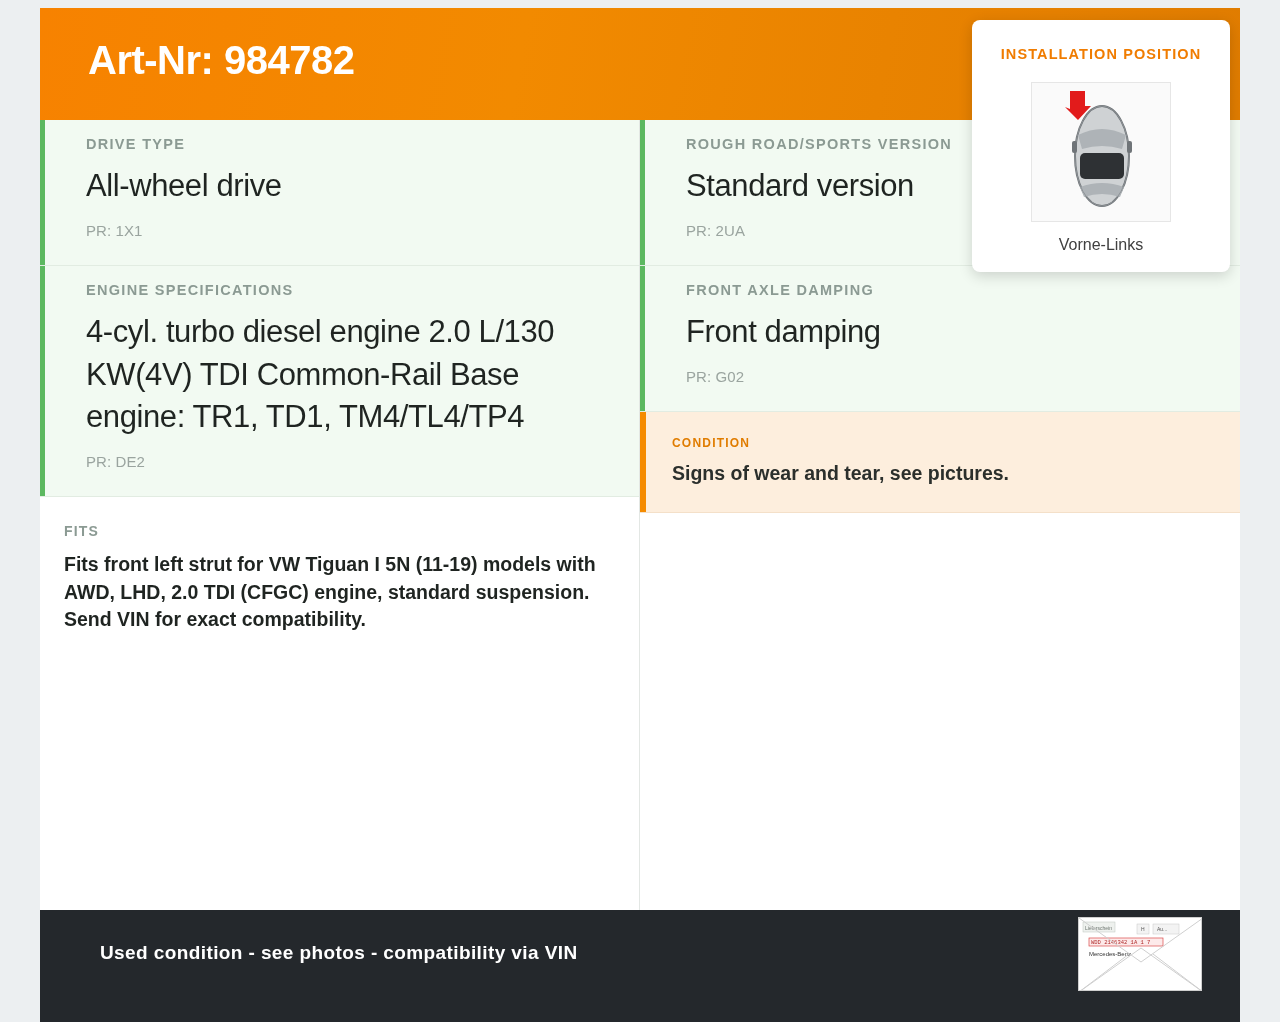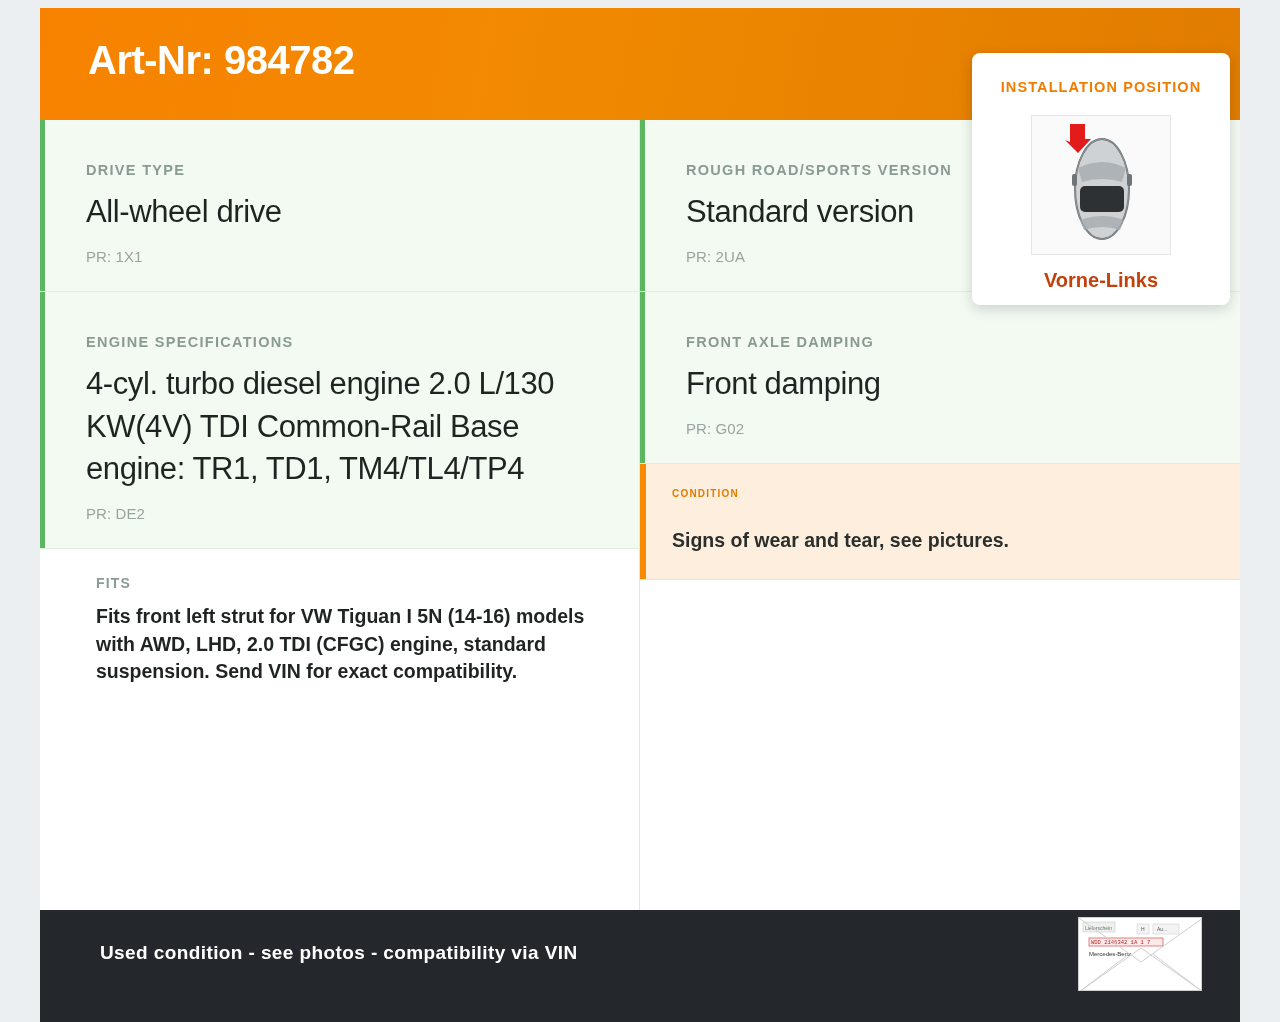--- a/index.html
+++ b/index.html
@@ -46,21 +46,21 @@
     left: 0; top: 112px;
     width: 1200px;
     height: 814px;
     display: flex;
   }
   .col-left  { width: 600px; border-right: 1px solid #e3e7e4; }
   .col-right { width: 600px; }
 
   .spec {
     position: relative;
-    padding: 42px 40px 26px 46px;
+    padding: 16px 40px 26px 46px;
     background: #f2faf2;
     border-bottom: 1px solid #e2ece2;
   }
   .spec::before {
     content: "";
     position: absolute;
     left: 0; top: 0; bottom: 0;
     width: 5px;
     background: #5cb860;
   }
@@ -95,38 +95,37 @@
   }
   .condition::before {
     content: "";
     position: absolute;
     left: 0; top: 0; bottom: 0;
     width: 6px;
     background: #f58b00;
   }
   .condition-label {
     color: #e07c00;
-    font-size: 10px;
+    font-size: 12px;
     font-weight: bold;
     letter-spacing: 1.2px;
     text-transform: uppercase;
-    margin-bottom: 29px;
+    margin-bottom: 11px;
   }
   .condition-text {
     color: #2b2f2c;
     font-size: 19.5px;
     line-height: 1.3;
     font-weight: bold;
   }
 
   
   .fits {
     padding: 26px 40px 24px 24px;
     background: #ffffff;
-    margin-left: 32px;
   }
   .fits-label {
     color: #8b9a93;
     font-size: 14px;
     font-weight: bold;
     letter-spacing: 1.2px;
     text-transform: uppercase;
     margin-bottom: 12px;
   }
   .fits-text {
@@ -140,41 +139,40 @@
   
   .install-card {
     position: absolute;
     left: 932px; top: 12px;
     width: 258px; height: 252px;
     background: #ffffff;
     border-radius: 8px;
     box-shadow: 0 4px 14px rgba(0,0,0,0.16);
     text-align: center;
     padding-top: 26px;
-    margin-top: 33px;
   }
   .install-title {
     color: #f07c00;
     font-size: 14.5px;
     font-weight: bold;
     letter-spacing: 1.1px;
     text-transform: uppercase;
   }
   .install-frame {
     margin: 20px auto 0 auto;
     width: 140px; height: 140px;
     background: #fafafa;
     border: 1px solid #e6e6e6;
     position: relative;
   }
   .install-caption {
     margin-top: 14px;
-    color: #c2410c;
-    font-size: 20px;
-    font-weight: bold;
+    color: #404040;
+    font-size: 16px;
+    font-weight: normal;
   }
   .car-svg { position: absolute; left: 30px; top: 18px; }
   .arrow-svg { position: absolute; left: 32px; top: 6px; }
 
   
   .footer {
     position: absolute;
     left: 0; bottom: 0;
     width: 1200px; height: 112px;
     background: #24282c;
@@ -219,21 +217,21 @@
 
         <div class="spec">
           <div class="spec-label">Engine specifications</div>
           <div class="spec-value">4-cyl. turbo diesel engine 2.0 L/130 KW(4V) TDI Common-Rail Base engine: TR1, TD1, TM4/TL4/TP4</div>
           <div class="spec-pr">PR: DE2</div>
         </div>
 
 
         <div class="fits">
           <div class="fits-label">Fits</div>
-          <div class="fits-text">Fits front left strut for VW Tiguan I 5N (14-16) models with AWD, LHD, 2.0 TDI (CFGC) engine, standard suspension. Send VIN for exact compatibility.</div>
+          <div class="fits-text">Fits front left strut for VW Tiguan I 5N (11-19) models with AWD, LHD, 2.0 TDI (CFGC) engine, standard suspension. Send VIN for exact compatibility.</div>
         </div>
 
       </div>
 
       <div class="col-right">
 
         <div class="spec">
           <div class="spec-label">Rough road/sports version</div>
           <div class="spec-value">Standard version</div>
           <div class="spec-pr">PR: 2UA</div>

